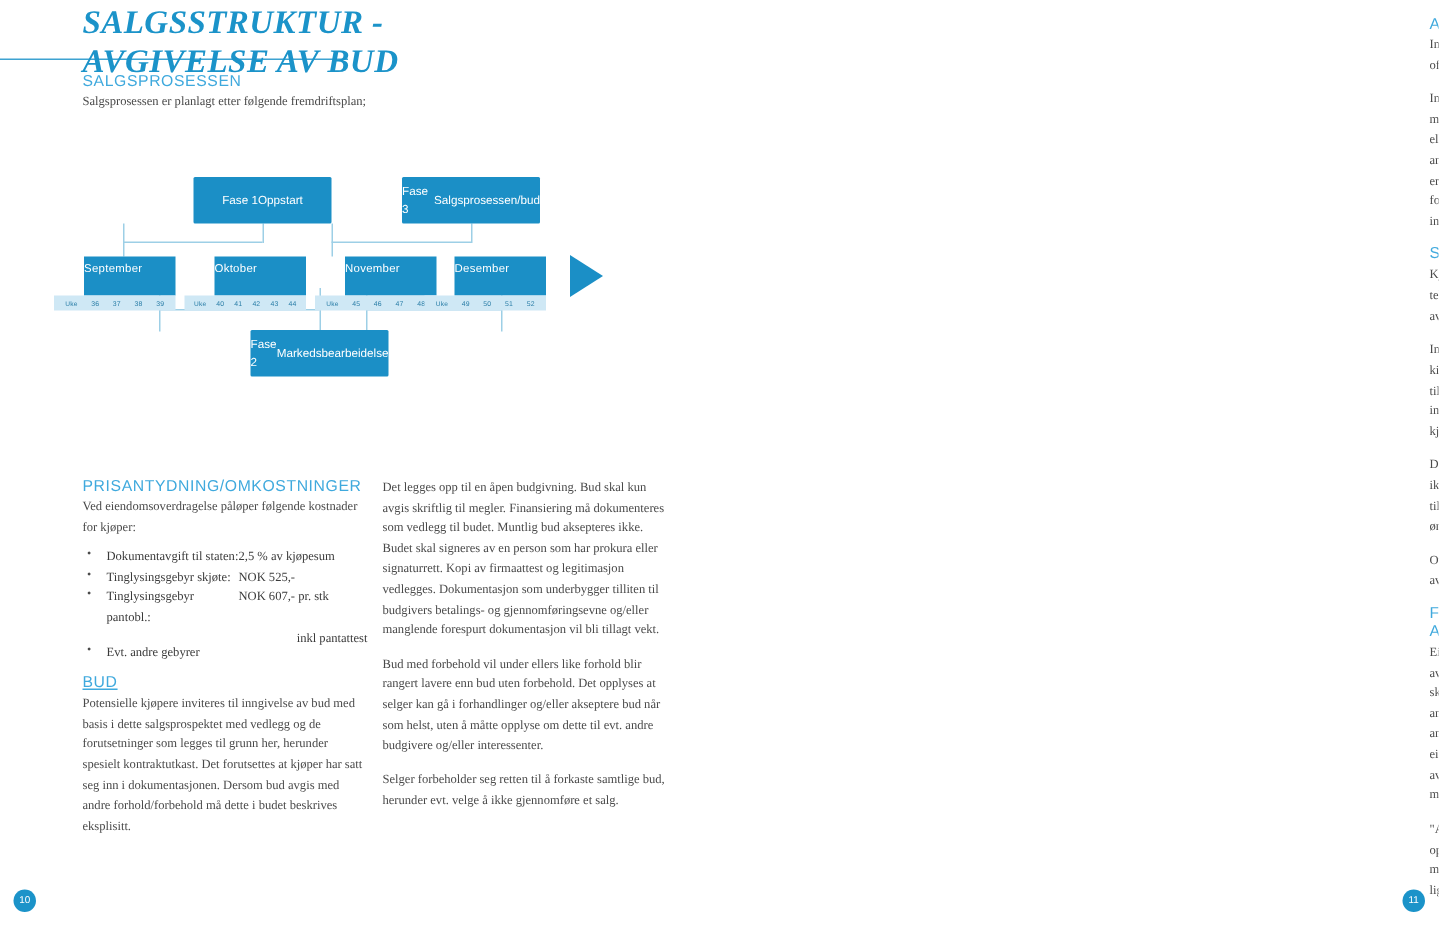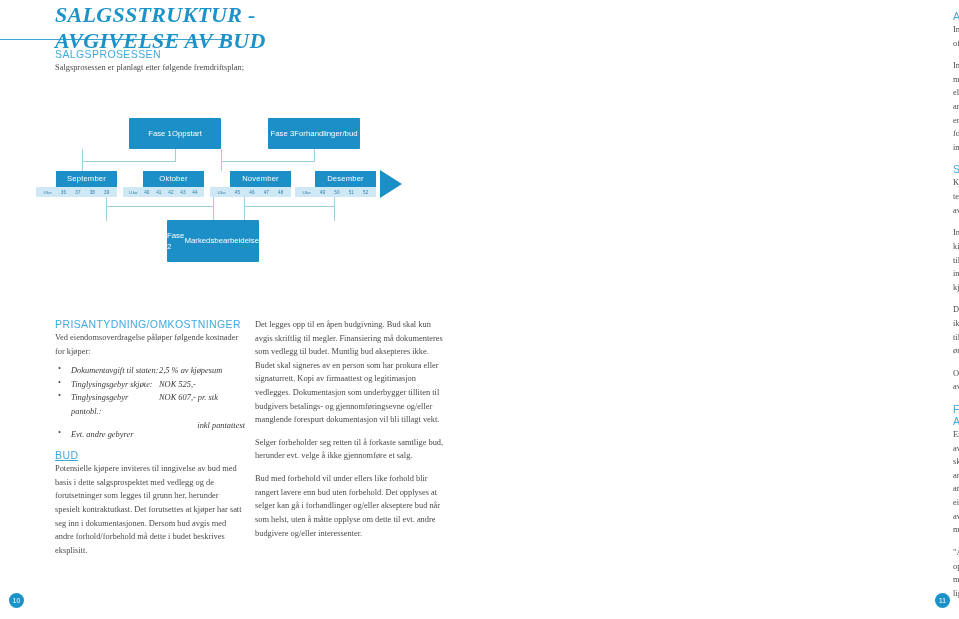--- a/index.html
+++ b/index.html
@@ -99,35 +99,34 @@
     line-height: 1.45;
     text-align: left;
     display: flex;
     align-items: center;
     justify-content: center;
     flex-direction: row;
     border-radius: 1px;
   }
   .phase-1 { left: 93px;  top: 8px;   width: 92px;  height: 31px; }
   .phase-3 { left: 232px; top: 8px;   width: 92px;  height: 31px; }
-  .phase-2 { left: 131px; top: 110px; width: 92px;  height: 42px; }
+  .phase-2 { left: 131px; top: 110px; width: 92px;  height: 31px; }
   .phase-4 { left: 252px; top: 110px; width: 92px;  height: 31px; }
 
   .month-col {
     position: absolute;
     top: 61px;
     width: 81px;
   }
   .month-head {
     background: #1b8fc6;
     color: #fff;
     font-family: "Liberation Sans", sans-serif;
     font-size: 7.6px;
-    text-align: center;
-    height: 16px;
+    height: 26px;
     line-height: 16px;
     letter-spacing: .2px;
     margin-left: 20px;
   }
   .week-row {
     background: #cfe8f5;
     color: #2c7fa8;
     font-family: "Liberation Sans", sans-serif;
     font-size: 4.6px;
     height: 10px;
@@ -135,21 +134,21 @@
     align-items: center;
     justify-content: space-around;
     padding: 0 3px;
     box-sizing: border-box;
     letter-spacing: .1px;
   }
   .week-row .uke-label { font-size: 4.4px; }
   .m-sep { left: 0; }
   .m-okt { left: 87px; }
   .m-nov { left: 174px; }
-  .m-des { left: 259px; }
+  .m-des { left: 247px; }
 
   .arrow-head {
     position: absolute;
     left: 344px;
     top: 60px;
     width: 0; height: 0;
     border-top: 14px solid transparent;
     border-bottom: 14px solid transparent;
     border-left: 22px solid #1b8fc6;
   }
@@ -173,21 +172,20 @@
     list-style: none;
     margin: 6px 0 8px 0;
     padding: 0;
     font-size: 8.4px;
     line-height: 1.62;
   }
   ul.cost-list li {
     position: relative;
     padding-left: 16px;
     display: flex;
-    font-style: italic;
   }
   ul.cost-list li::before {
     content: "\2022";
     position: absolute;
     left: 3px;
     top: -1px;
     font-size: 8px;
     color: #4a4a4a;
   }
   .cost-name { width: 88px; flex: 0 0 88px; }
@@ -251,21 +249,21 @@
       <div class="connector" style="left:208px; top:82px; width:1px; height:29px; border-left-width:1px;"></div>
       <div class="connector" style="left:208px; top:96px; width:90px; height:1px; border-top-width:1px;"></div>
       <div class="connector" style="left:298px; top:82px; width:1px; height:29px; border-left-width:1px;"></div>
 
       <div class="phase-box phase-1">
         <span>Fase 1</span>
         <span>Oppstart</span>
       </div>
       <div class="phase-box phase-3">
         <span>Fase 3</span>
-        <span>Forhandlinger/bud</span>
+        <span>Salgsprosessen/bud</span>
       </div>
       <div class="phase-box phase-2">
         <span>Fase 2</span>
         <span>Markedsbearbeidelse</span>
       </div>
 
       <div class="month-col m-sep">
         <div class="month-head">September</div>
         <div class="week-row">
           <span class="uke-label">Uke</span>
@@ -338,22 +336,22 @@
         </li>
       </ul>
 
 
       <div class="kicker" style="margin-top:6px;text-decoration:underline;">BUD</div>
       <p class="body">Potensielle kjøpere inviteres til inngivelse av bud med basis i dette salgsprospektet med vedlegg og de forutsetninger som legges til grunn her, herunder spesielt kontraktutkast. Det forutsettes at kjøper har satt seg inn i dokumentasjonen. Dersom bud avgis med andre forhold/forbehold må dette i budet beskrives eksplisitt.</p>
     </div>
 
     <div class="col col-2">
       <p class="body">Det legges opp til en åpen budgivning. Bud skal kun avgis skriftlig til megler. Finansiering må dokumenteres som vedlegg til budet. Muntlig bud aksepteres ikke. Budet skal signeres av en person som har prokura eller signaturrett. Kopi av firmaattest og legitimasjon vedlegges. Dokumentasjon som underbygger tilliten til budgivers betalings- og gjennomføringsevne og/eller manglende forespurt dokumentasjon vil bli tillagt vekt.</p>
+      <p class="body">Bud med forbehold vil under ellers like forhold blir rangert lavere enn bud uten forbehold. Det opplyses at selger kan gå i forhandlinger og/eller akseptere bud når som helst, uten å måtte opplyse om dette til evt. andre budgivere og/eller interessenter.</p>
       <p class="body">Selger forbeholder seg retten til å forkaste samtlige bud, herunder evt. velge å ikke gjennomføre et salg.</p>
-      <p class="body">Bud med forbehold vil under ellers like forhold blir rangert lavere enn bud uten forbehold. Det opplyses at selger kan gå i forhandlinger og/eller akseptere bud når som helst, uten å måtte opplyse om dette til evt. andre budgivere og/eller interessenter.</p>
     </div>
 
     <div class="folio folio-left">10</div>
   </div>
 
   <div class="half half-right">
 
     <div class="col col-3">
       <div class="kicker">ANSVAR FOR AVGITT INFORMASJON</div>
       <p class="body">Informasjonen i dette prospekt er hentet fra selger og fra offentlige kilder.</p>

